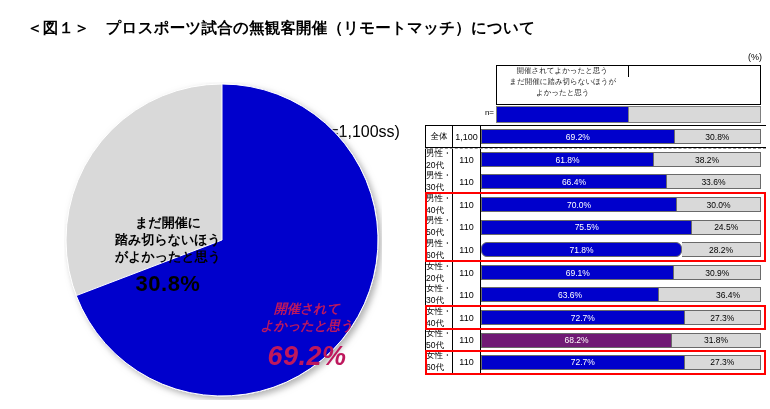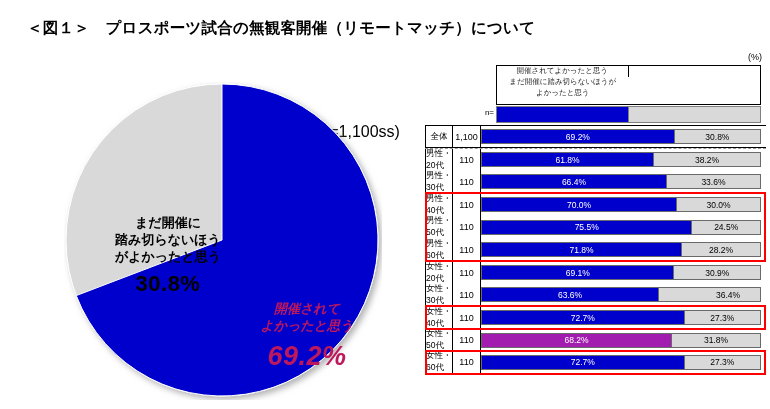--- a/index.html
+++ b/index.html
@@ -221,21 +221,21 @@
               <div class="bar-blue" style="width: 75.5%; background: rgb(0, 0, 204);">75.5%</div>
               <div class="bar-gray" style="width: 24.5%; background: rgb(217, 217, 217);">24.5%</div>
             </div>
           </div>
         </div>
         <div class="row">
           <div class="c-label">男性・60代</div>
           <div class="c-n">110</div>
           <div class="c-bar">
             <div class="bar-track">
-              <div class="bar-blue" style="width: 71.8%; background: rgb(0, 0, 204);">71.8%</div>
+              <div class="bar-blue" style="width: 71.8%; background: rgb(0, 0, 204); border-radius: 6px;">71.8%</div>
               <div class="bar-gray" style="width: 28.2%; background: rgb(217, 217, 217);">28.2%</div>
             </div>
           </div>
         </div>
         <div class="row sep-dash">
           <div class="c-label">女性・20代</div>
           <div class="c-n">110</div>
           <div class="c-bar">
             <div class="bar-track">
               <div class="bar-blue" style="width: 69.1%; background: rgb(0, 0, 204);">69.1%</div>
@@ -261,21 +261,21 @@
               <div class="bar-blue" style="width: 72.7%; background: rgb(0, 0, 204);">72.7%</div>
               <div class="bar-gray" style="width: 27.3%; background: rgb(217, 217, 217);">27.3%</div>
             </div>
           </div>
         </div>
         <div class="row">
           <div class="c-label">女性・50代</div>
           <div class="c-n">110</div>
           <div class="c-bar">
             <div class="bar-track">
-              <div class="bar-blue" style="width: 68.2%; background: #a21caf;">68.2%</div>
+              <div class="bar-blue" style="width: 68.2%; background: #701a75;">68.2%</div>
               <div class="bar-gray" style="width: 31.8%; background: rgb(217, 217, 217);">31.8%</div>
             </div>
           </div>
         </div>
         <div class="row last">
           <div class="c-label">女性・60代</div>
           <div class="c-n">110</div>
           <div class="c-bar">
             <div class="bar-track">
               <div class="bar-blue" style="width: 72.7%; background: rgb(0, 0, 204);">72.7%</div>

